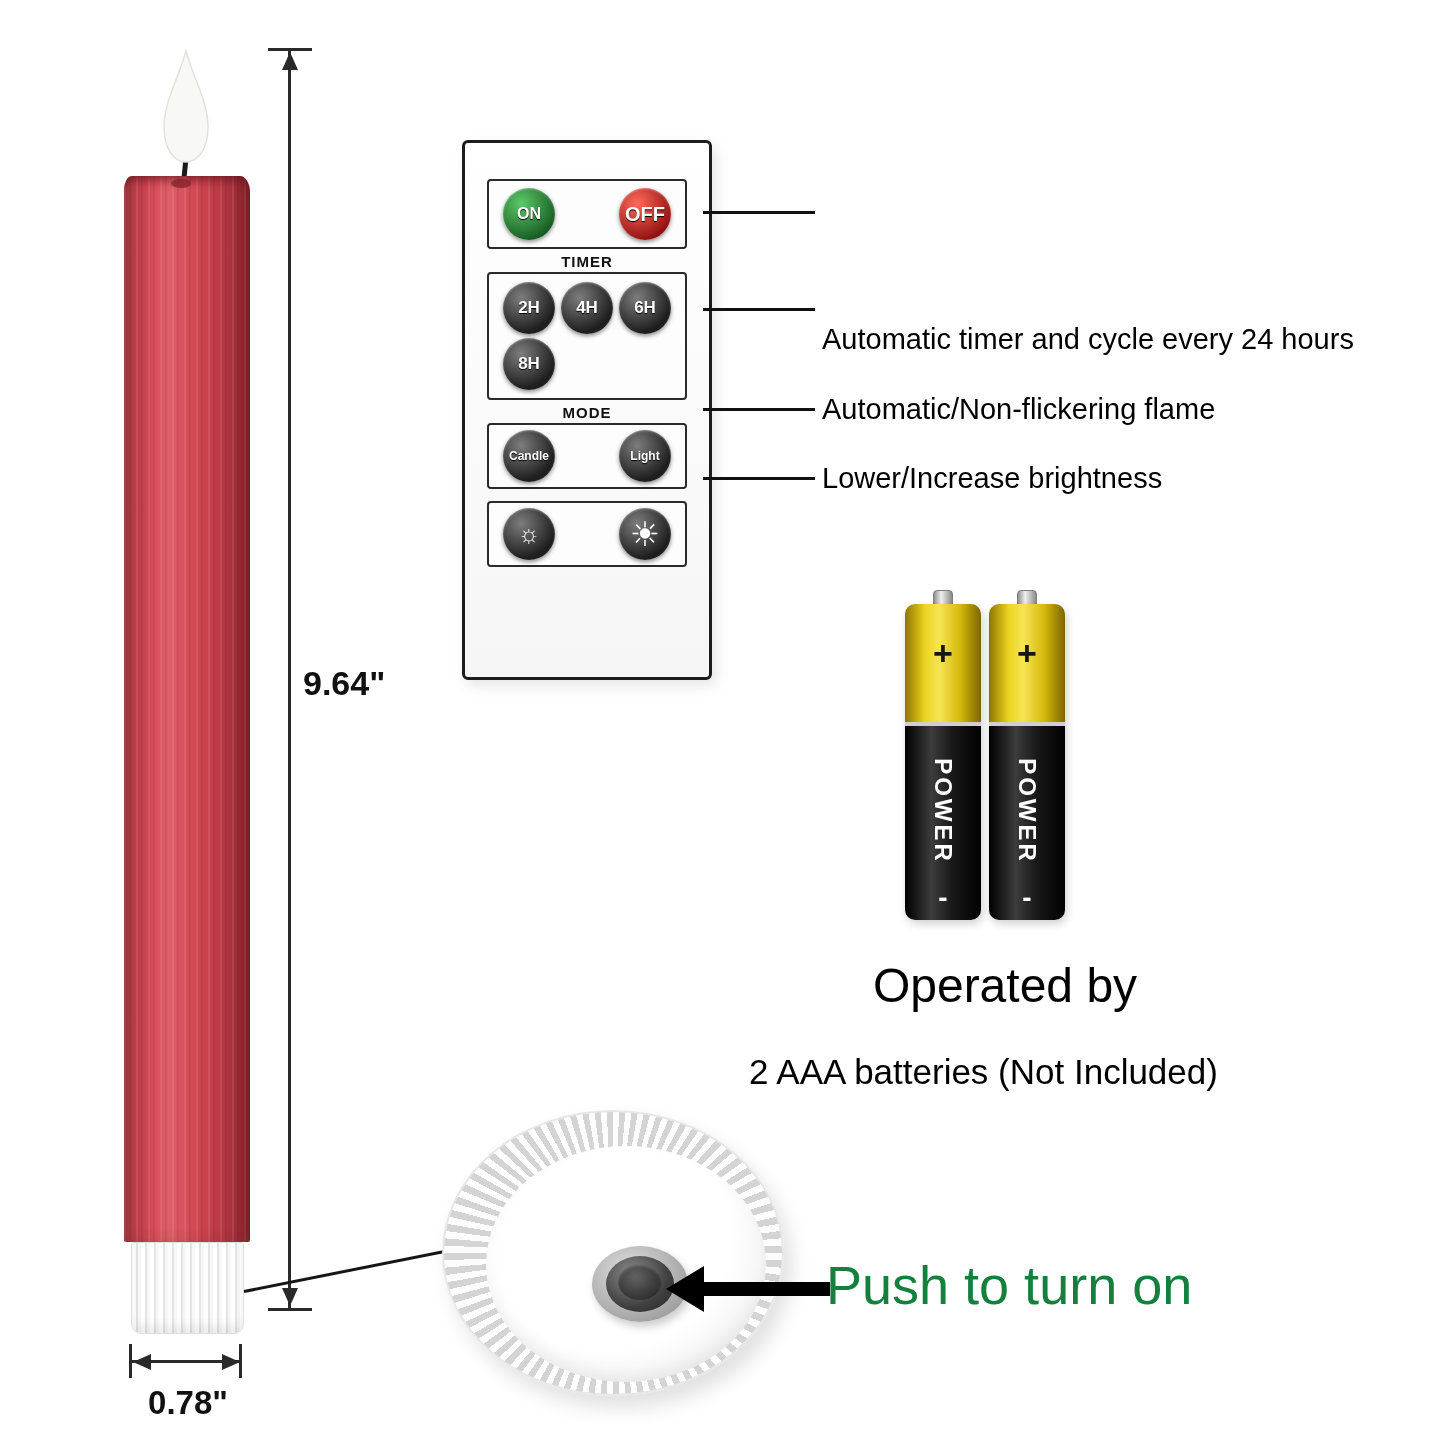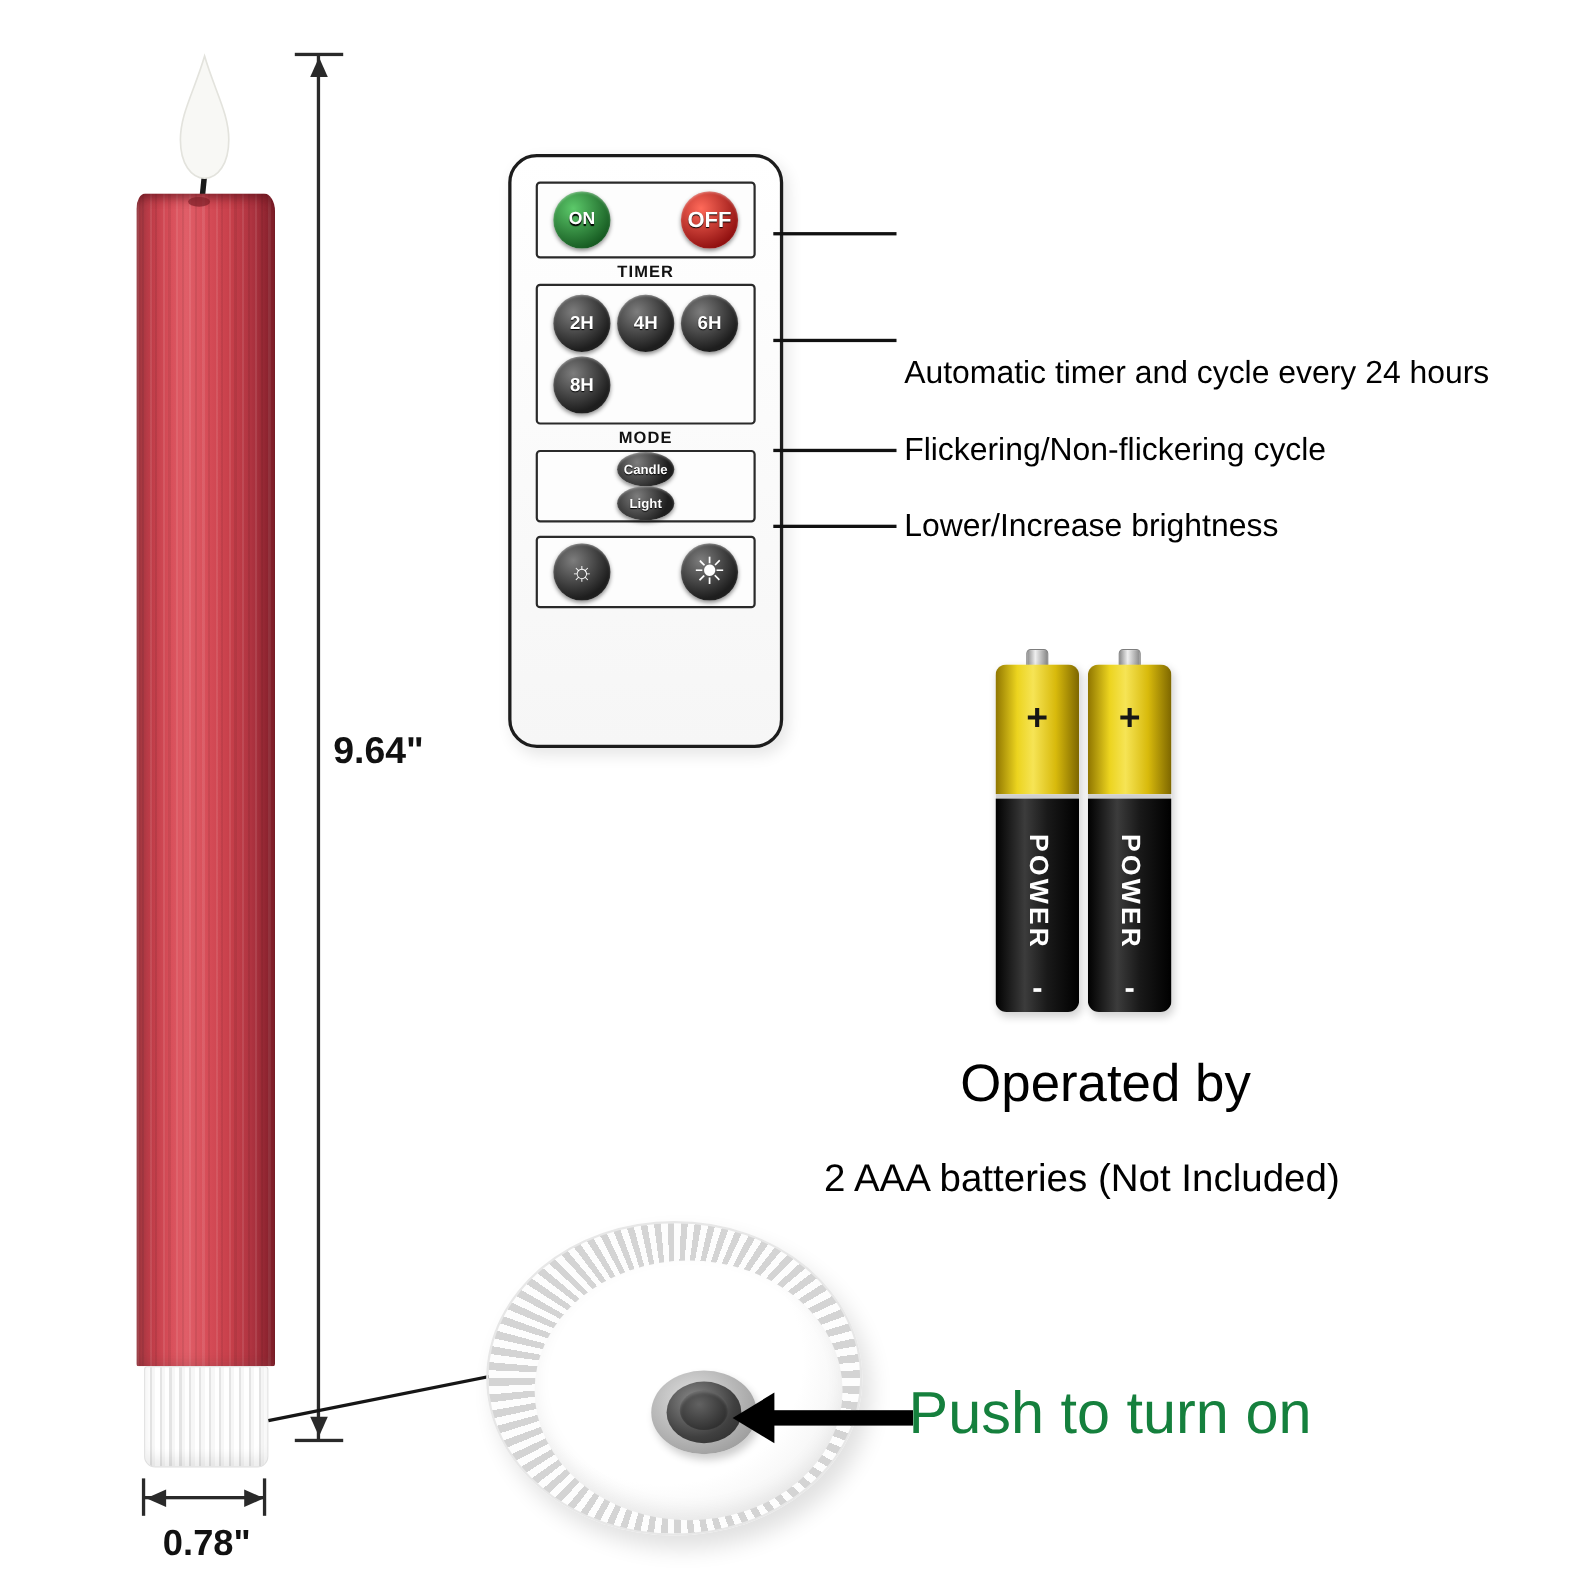--- a/index.html
+++ b/index.html
@@ -41,32 +41,32 @@
   .tri-left { left: 133px; top: 1354px; border-top: 8px solid transparent; border-bottom: 8px solid transparent; border-right: 18px solid #2a2a2a; }
   .tri-right { left: 222px; top: 1354px; border-top: 8px solid transparent; border-bottom: 8px solid transparent; border-left: 18px solid #2a2a2a; }
   .dim-label { position: absolute; font-weight: bold; color: #111; }
   .dim-label.height { left: 303px; top: 664px; font-size: 34px; }
   .dim-label.width { left: 118px; top: 1384px; width: 140px; text-align: center; font-size: 33px; }
 
   
   .remote {
     position: absolute; left: 462px; top: 140px; width: 250px; height: 540px;
     background: linear-gradient(180deg, #ffffff, #f6f6f6);
-    border: 3px solid #1c1c1c; border-radius: 26px;
-    padding: 22px 22px 0 22px;
+    border: 3px solid #1c1c1c; border-radius: 6px;
+    padding: 36px 22px 0 22px;
     box-shadow: 4px 6px 14px rgba(0,0,0,0.10);
   }
   .rc-box {
     border: 2px solid #2a2a2a; border-radius: 4px;
     display: flex; align-items: center; justify-content: space-between;
     padding: 0 14px; background: #fdfdfd;
   }
   .rc-onoff { height: 70px; }
   .rc-timer { height: 128px; flex-wrap: wrap; align-content: space-around; padding: 6px 14px; }
-  .rc-mode { height: 66px; flex-direction: column; }
+  .rc-mode { height: 66px; }
   .rc-bright { height: 66px; margin-top: 12px; }
   .rc-label { text-align: center; font-size: 15px; font-weight: bold; letter-spacing: 1px; color: #111; padding: 4px 0 2px 0; }
   .rc-btn {
     width: 52px; height: 52px; border-radius: 50%;
     display: flex; align-items: center; justify-content: center;
     color: #fff; font-weight: bold; font-size: 17px;
     background: radial-gradient(circle at 35% 30%, #7d7d7d, #1e1e1e 70%);
     box-shadow: 0 2px 4px rgba(0,0,0,0.45), inset 0 1px 2px rgba(255,255,255,0.35);
     text-shadow: 0 1px 1px #000;
   }
@@ -205,21 +205,21 @@
         <span>☀</span>
       </div>
     </div>
   </div>
 
   <div class="callout-line cl1"></div>
   <div class="callout-line cl2"></div>
   <div class="callout-line cl3"></div>
   <div class="callout-line cl4"></div>
   <div class="callout-text ct2">Automatic timer and cycle every 24 hours</div>
-  <div class="callout-text ct3">Flickering/Non-flickering cycle</div>
+  <div class="callout-text ct3">Automatic/Non-flickering flame</div>
   <div class="callout-text ct4">Lower/Increase brightness</div>
 
   <div class="battery b1">
     <div class="bat-nub"></div>
     <div class="bat-body">
       <div class="bat-yellow">
         <span class="bat-plus">+</span>
       </div>
       <div class="bat-sep"></div>
       <div class="bat-black">

